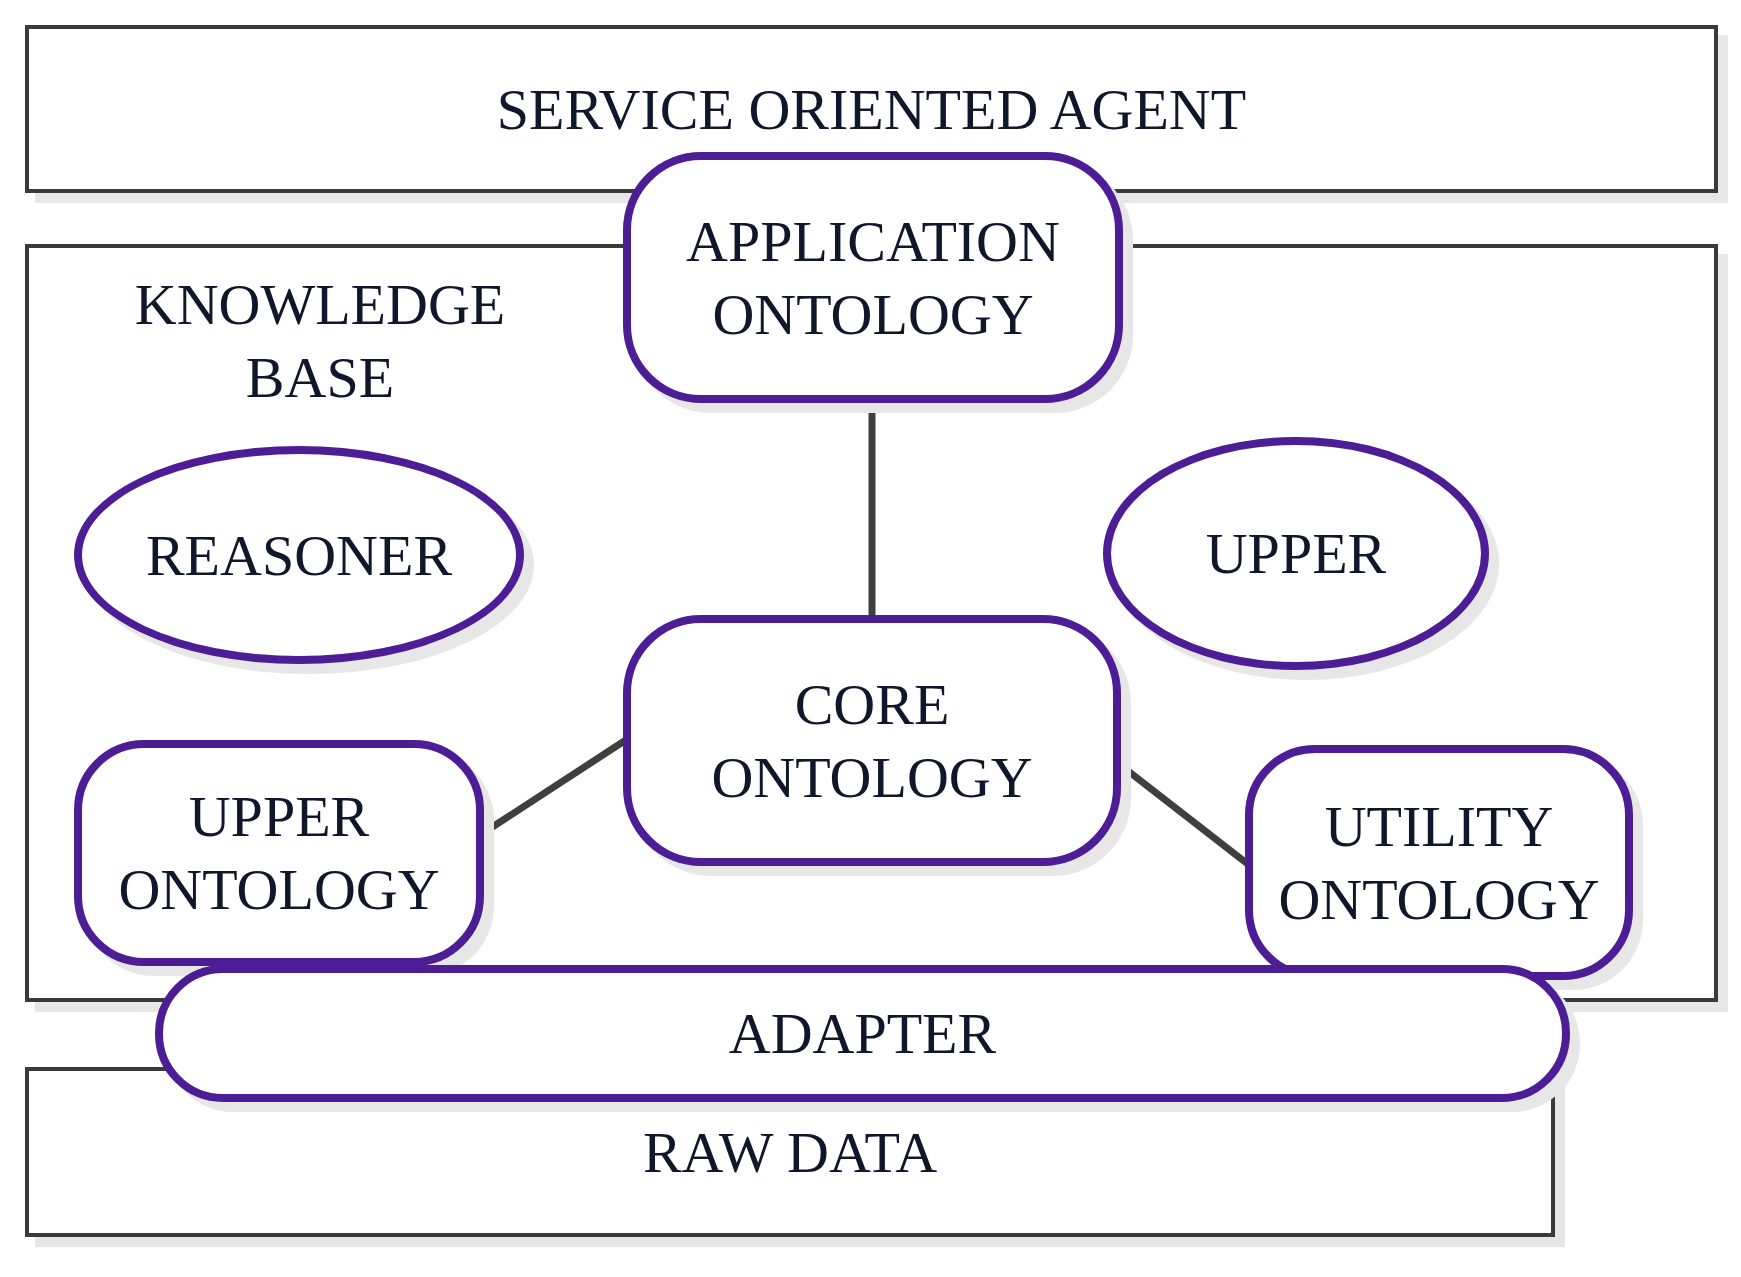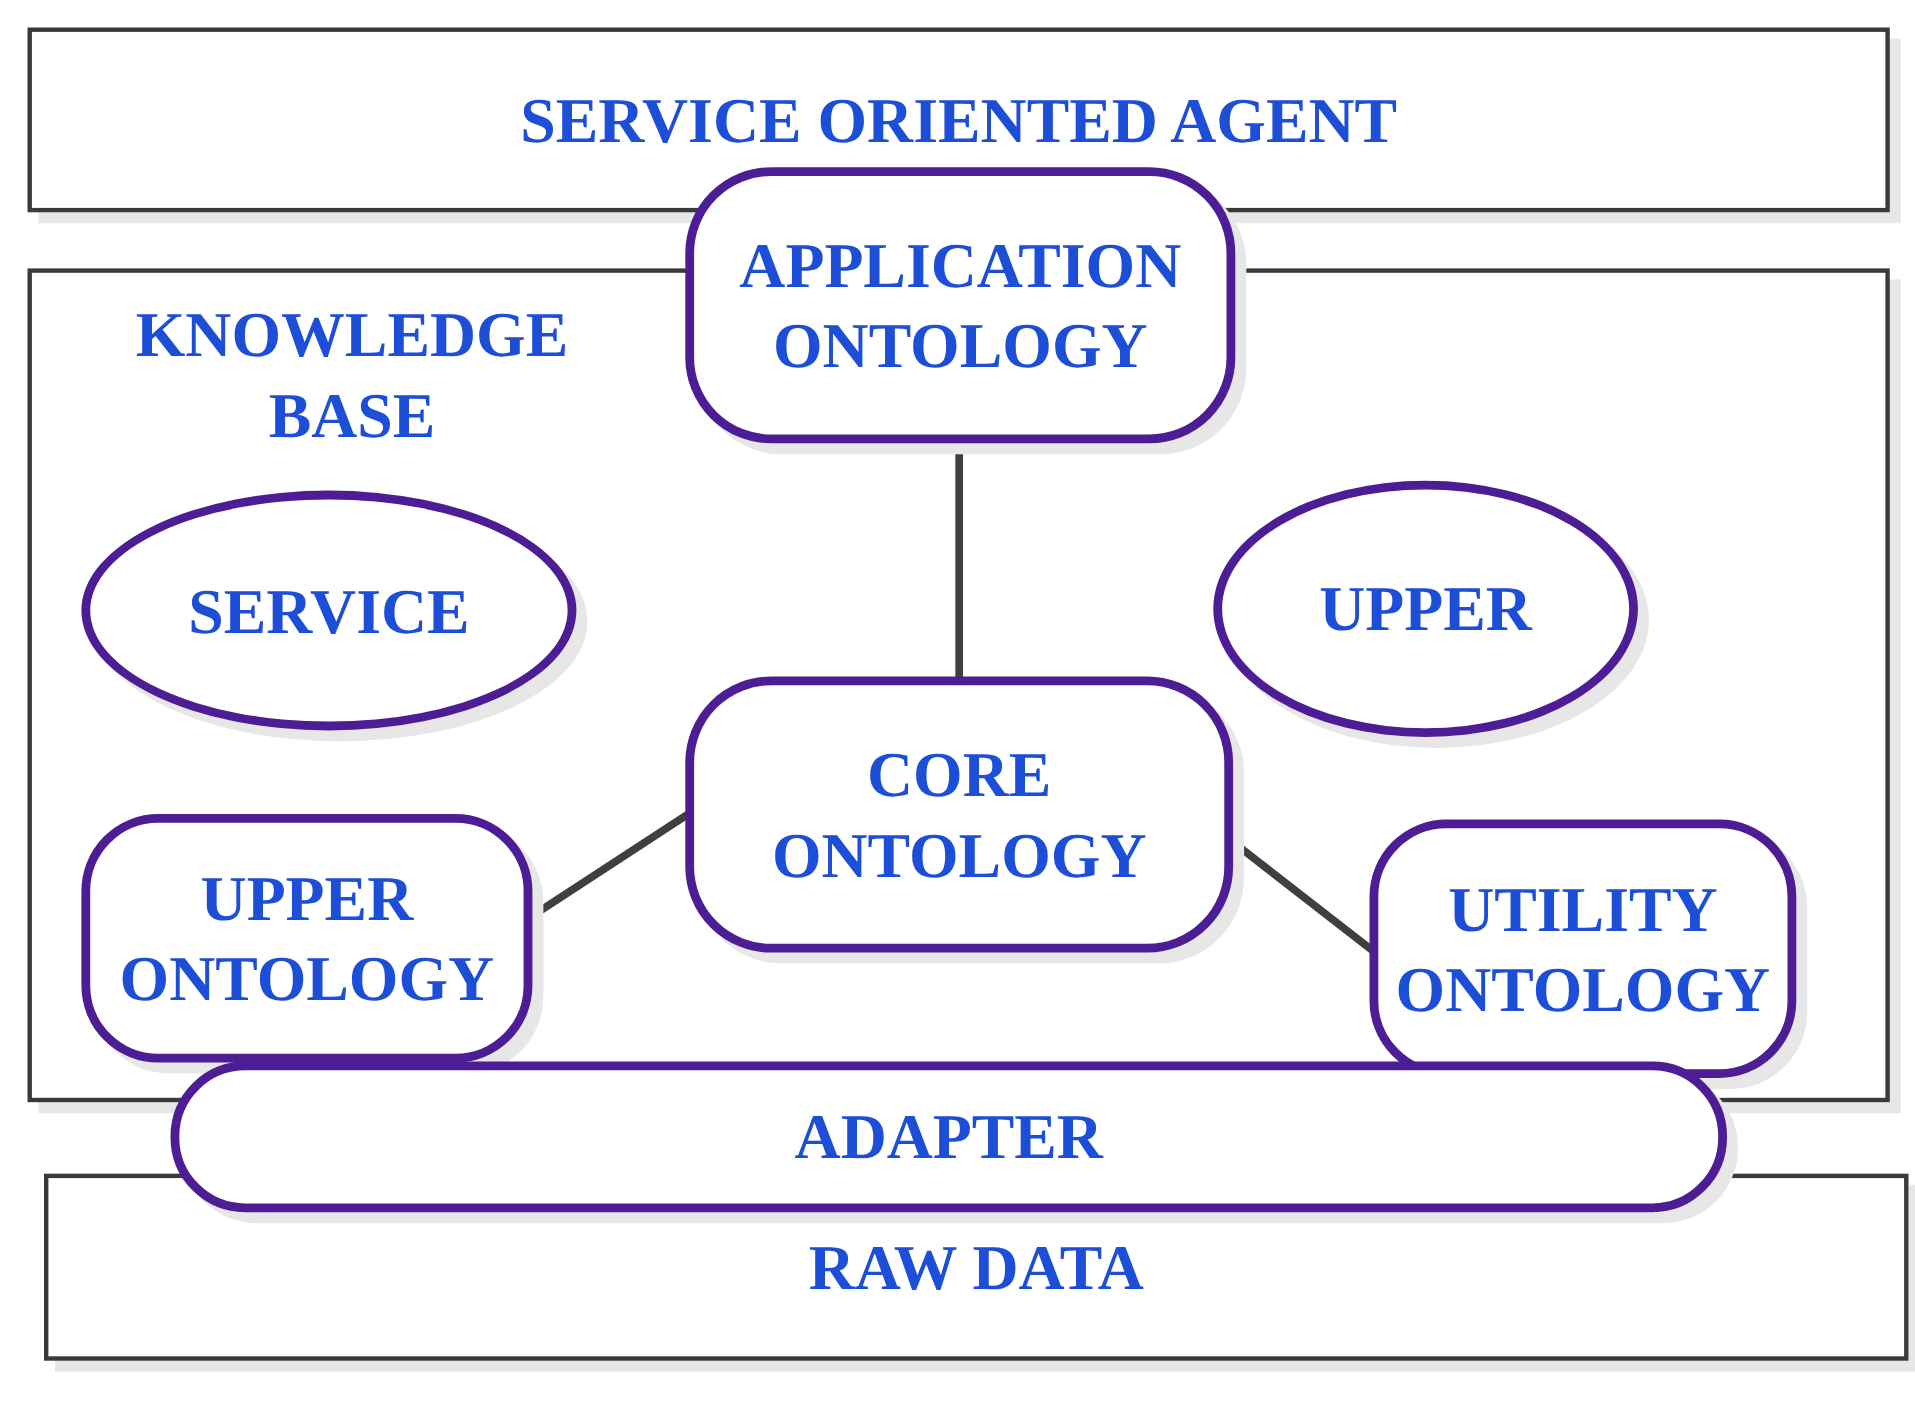--- a/index.html
+++ b/index.html
@@ -6,22 +6,22 @@
     margin: 0;
     padding: 0;
     background: #ffffff;
   }
   #canvas {
     position: relative;
     width: 1741px;
     height: 1277px;
     background: #ffffff;
     font-family: "Liberation Serif", "DejaVu Serif", serif;
-    font-weight: bold;
-    color: #1d4ed8;
+    font-weight: normal;
+    color: #0f172a;
     overflow: hidden;
   }
   .shape {
     position: absolute;
     box-sizing: border-box;
     background: #ffffff;
     display: flex;
     flex-direction: column;
     align-items: center;
     justify-content: center;
@@ -64,21 +64,21 @@
 <body>
 
 <div id="canvas">
 
   <div class="shape outer-rect" style="left:25px; top:25px; width:1693px; height:168px;">
     <div class="lbl">SERVICE ORIENTED AGENT</div>
   </div>
 
   <div class="shape outer-rect" style="left:25px; top:244px; width:1693px; height:758px;"></div>
 
-  <div class="shape outer-rect" style="left:40px; top:1067px; width:1695px; height:170px;">
+  <div class="shape outer-rect" style="left:25px; top:1067px; width:1530px; height:170px;">
     <div class="lbl">RAW DATA</div>
   </div>
 
   <div id="kb-label" class="lbl">
     <span>KNOWLEDGE</span>
     <span>BASE</span>
   </div>
 
   <svg id="connectors" width="1741" height="1277" viewBox="0 0 1741 1277">
     <line x1="872" y1="400" x2="872" y2="620" stroke="#3f3f3f" stroke-width="7"></line>
@@ -108,21 +108,21 @@
   </div>
 
   <div class="shape node" style="left:1245px; top:745px; width:388px; height:235px; border-radius:70px;">
     <div class="lbl">
       <span>UTILITY</span>
       <span>ONTOLOGY</span>
     </div>
   </div>
 
   <div class="shape node ellipse" style="left:74px; top:446px; width:450px; height:218px;">
-    <div class="lbl">SERVICE</div>
+    <div class="lbl">REASONER</div>
   </div>
 
   <div class="shape node ellipse" style="left:1103px; top:437px; width:386px; height:233px;">
     <div class="lbl">
       <span>UPPER</span>
     </div>
   </div>
 
   <div class="shape node" style="left:155px; top:965px; width:1415px; height:137px; border-radius:68px;">
     <div class="lbl">ADAPTER</div>

